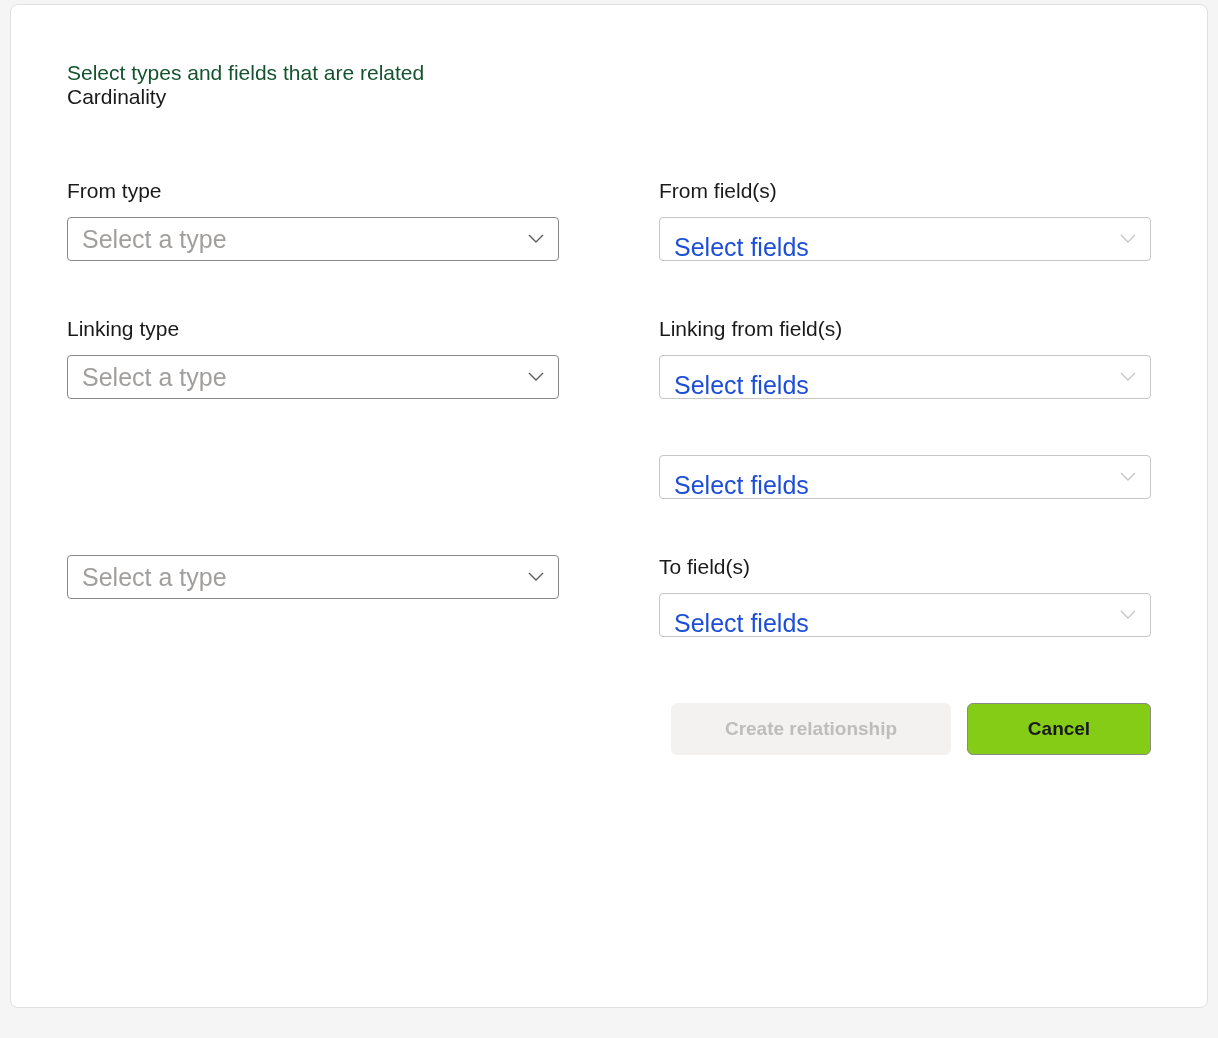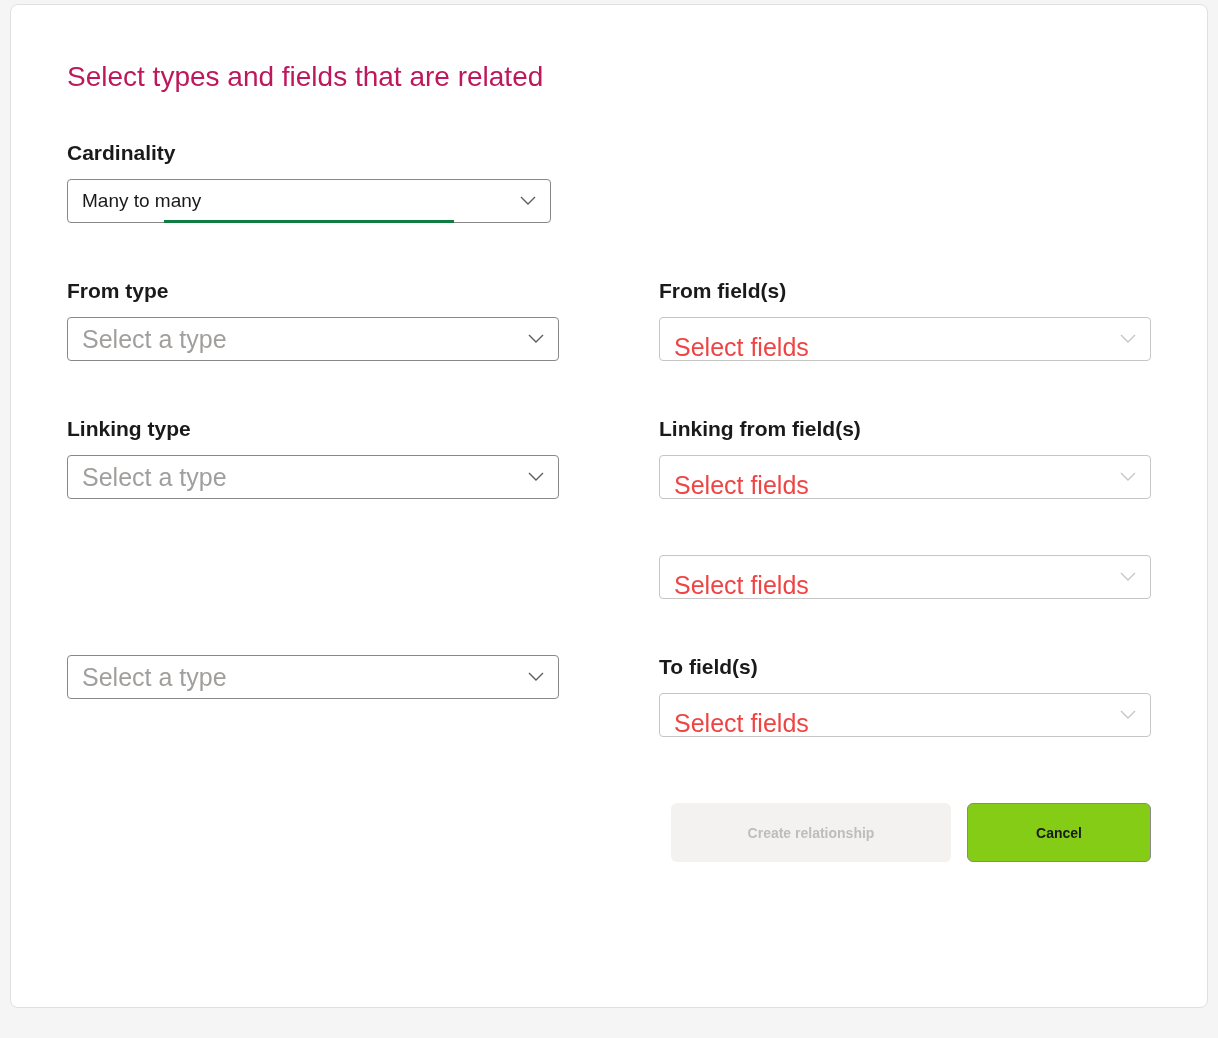--- a/index.html
+++ b/index.html
@@ -40,35 +40,34 @@
       color: #1a1a1a;
     }
     .close-icon {
       position: absolute;
       right: 0;
       top: -10px;
       cursor: pointer;
     }
     .close-icon svg { width: 24px; height: 24px; }
     .subtitle {
-      font-size: 28px;
-      color: #be185d;
-      margin-bottom: 48px;
+      font-size: 21px;
+      color: #14532d;
     }
     .form-grid {
       display: grid;
       grid-template-columns: 1fr 1fr;
       column-gap: 100px;
       row-gap: 0;
       align-items: start;
     }
     .form-group { margin-bottom: 56px; }
     .form-label {
       font-size: 21px;
-      font-weight: 700;
+      font-weight: 400;
       color: #1a1a1a;
       margin-bottom: 14px;
       display: block;
     }
     .select-control {
       position: relative;
       width: 100%;
       height: 44px;
       border: 1px solid #8a8886;
       border-radius: 4px;
@@ -85,21 +84,21 @@
     .select-value {
       font-size: 19px;
       color: #1a1a1a;
       flex: 1;
     }
     .select-placeholder {
       font-size: 25px;
       color: #a19f9d;
       flex: 1;
     }
-    .select-control.disabled .select-placeholder { color: #ef4444; margin-top: 16px; }
+    .select-control.disabled .select-placeholder { color: #1d4ed8; margin-top: 16px; }
     .select-chevron {
       display: inline-flex;
       align-items: center;
     }
     .select-chevron svg { width: 16px; height: 10px; }
     .select-control.active::after {
       content: "";
       position: absolute;
       left: 20%;
       right: 20%;
@@ -107,24 +106,24 @@
       height: 3px;
       background: #107c41;
     }
     .footer {
       display: flex;
       justify-content: flex-end;
       gap: 16px;
       margin-top: 10px;
     }
     .btn {
-      height: 59px;
+      height: 52px;
       padding: 0 24px;
       border-radius: 6px;
-      font-size: 14px;
+      font-size: 19px;
       font-weight: 600;
       cursor: pointer;
       border: none;
       display: inline-flex;
       align-items: center;
       justify-content: center;
     }
     .btn-primary-disabled {
       background: #f3f2f1;
       color: #bdbdbd;
@@ -147,28 +146,20 @@
 
 <div class="dialog">
 
 
   <p class="subtitle">Select types and fields that are related</p>
 
   <div class="form-grid">
 
     <div class="form-group span-both">
       <label class="form-label">Cardinality</label>
-      <div class="select-control active">
-        <span class="select-value">Many to many</span>
-        <span class="select-chevron">
-          <svg viewBox="0 0 16 10" fill="none" stroke="#605e5c" stroke-width="1.4">
-              <polyline points="1,1 8,8 15,1"></polyline>
-            </svg>
-        </span>
-      </div>
     </div>
 
     <div class="form-group left-col">
       <label class="form-label">From type</label>
       <div class="select-control">
         <span class="select-placeholder">Select a type</span>
         <span class="select-chevron">
           <svg viewBox="0 0 16 10" fill="none" stroke="#605e5c" stroke-width="1.4">
               <polyline points="1,1 8,8 15,1"></polyline>
             </svg>

